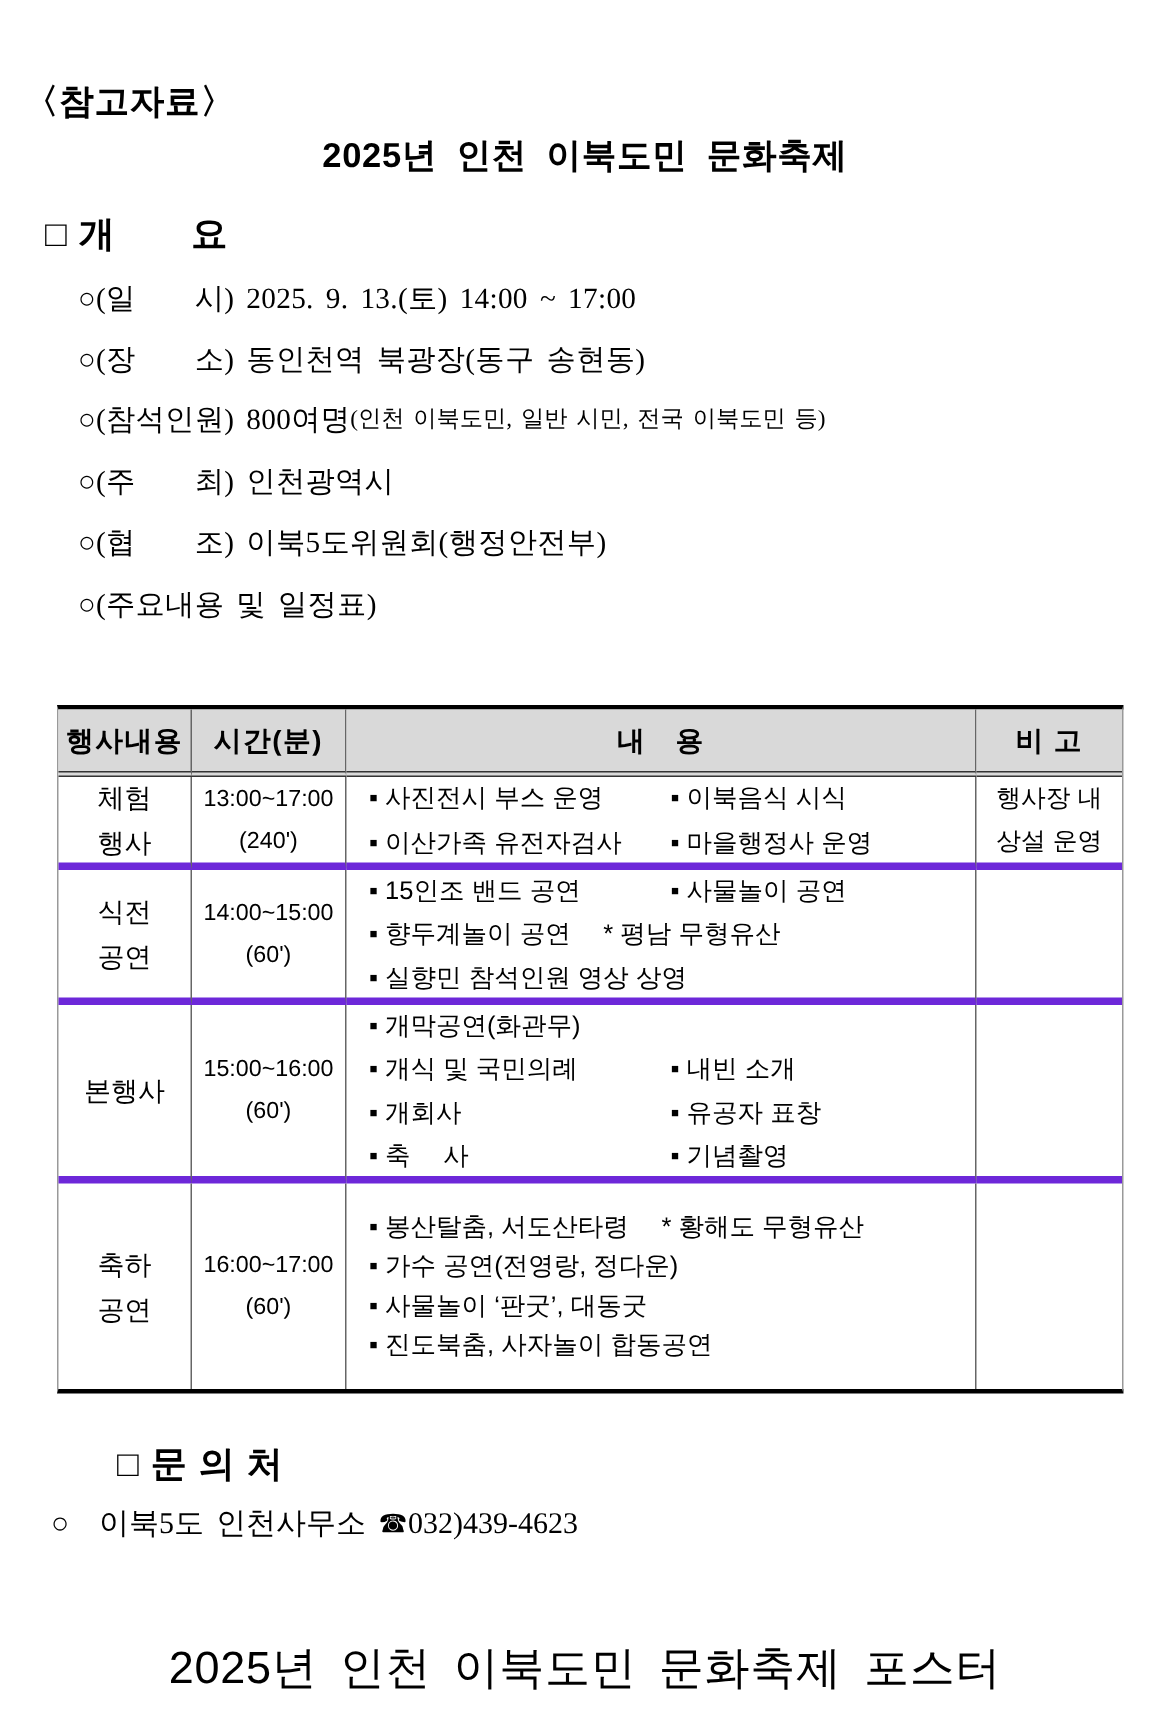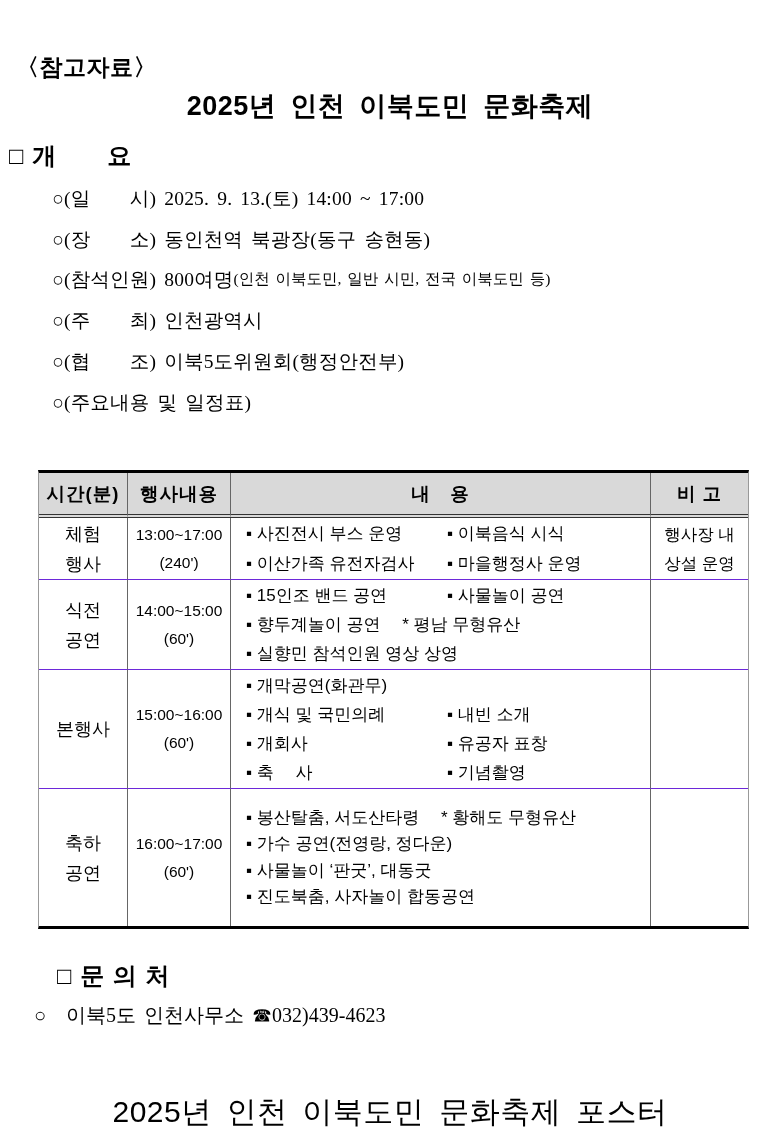--- a/index.html
+++ b/index.html
@@ -13,25 +13,25 @@
   }
   .doc-tag {
     position: absolute; left: 16px; top: 52px;
     font-family: "Liberation Sans", sans-serif;
     font-weight: 800; font-size: 23px; letter-spacing: 0.5px;
   }
   .main-title {
     position: absolute; left: 0; top: 88px; width: 100%;
     text-align: center;
     font-family: "Liberation Sans", sans-serif;
-    font-weight: 800; font-size: 27px; letter-spacing: 0.5px; word-spacing: 6px;
+    font-weight: 800; font-size: 23px; letter-spacing: 0.5px; word-spacing: 6px;
   }
   .sec-heading {
-    position: absolute; left: 9px;
-    font-family: Liberation Sans, sans-serif;
+    position: absolute; left: 30px;
+    font-family: Liberation Serif, serif;
     font-weight: 800; font-size: 24px; letter-spacing: 1px;
   }
   #overview-heading { top: 140px; }
   #contact-heading { top: 960px; padding-left: 48px; }
 
   .ov-list { position: absolute; left: 52px; top: 178px; }
   .ov-item {
     height: 40.8px; display: flex; align-items: center;
     font-size: 19.5px; letter-spacing: 0.2px; word-spacing: 3px;
     white-space: pre;
@@ -45,21 +45,21 @@
     grid-template-columns: 89px 103px 420px 97px;
     grid-template-rows: 45px 62px 90px 119px 137px;
     border-top: 3px solid #000;
     border-bottom: 3px solid #000;
     border-left: 1px solid #999;
     border-right: 1px solid #999;
     font-family: "Liberation Sans", sans-serif;
   }
   .cell {
     border-right: 1px solid #666;
-    border-bottom: 1px solid #6d28d9;
+    border-bottom: 5px solid #6d28d9;
     display: flex; align-items: center; justify-content: center;
     text-align: center; white-space: pre-line;
   }
   .cell.last-col { border-right: none; }
   .cell.last-row { border-bottom: none; }
   .hcell {
     background: #d9d9d9;
     font-weight: 700; font-size: 18.5px; letter-spacing: 1px;
     border-bottom: 4px double #333;
   }
@@ -100,22 +100,22 @@
   <div class="ov-item"><span>○(일　　시) 2025. 9. 13.(토) 14:00 ~ 17:00</span></div>
   <div class="ov-item"><span>○(장　　소) 동인천역 북광장(동구 송현동)</span></div>
   <div class="ov-item"><span>○(참석인원) 800여명</span><span class="small">(인천 이북도민, 일반 시민, 전국 이북도민 등)</span></div>
   <div class="ov-item"><span>○(주　　최) 인천광역시</span></div>
   <div class="ov-item"><span>○(협　　조) 이북5도위원회(행정안전부)</span></div>
   <div class="ov-item"><span>○(주요내용 및 일정표)</span></div>
 </div>
 
 <div class="tbl">
 
+  <div class="cell hcell">행사내용</div>
   <div class="cell hcell">시간(분)</div>
-  <div class="cell hcell">행사내용</div>
   <div class="cell hcell">내　용</div>
   <div class="cell hcell last-col">비 고</div>
 
   <div class="cell ecell">체험
 행사</div>
   <div class="cell tcell">13:00~17:00
 (240')</div>
   <div class="cell ccell lh30">
     <div class="cline"><span>▪ 사진전시 부스 운영</span><span class="rseg">▪ 이북음식 시식</span></div>
     <div class="cline"><span>▪ 이산가족 유전자검사</span><span class="rseg">▪ 마을행정사 운영</span></div>

